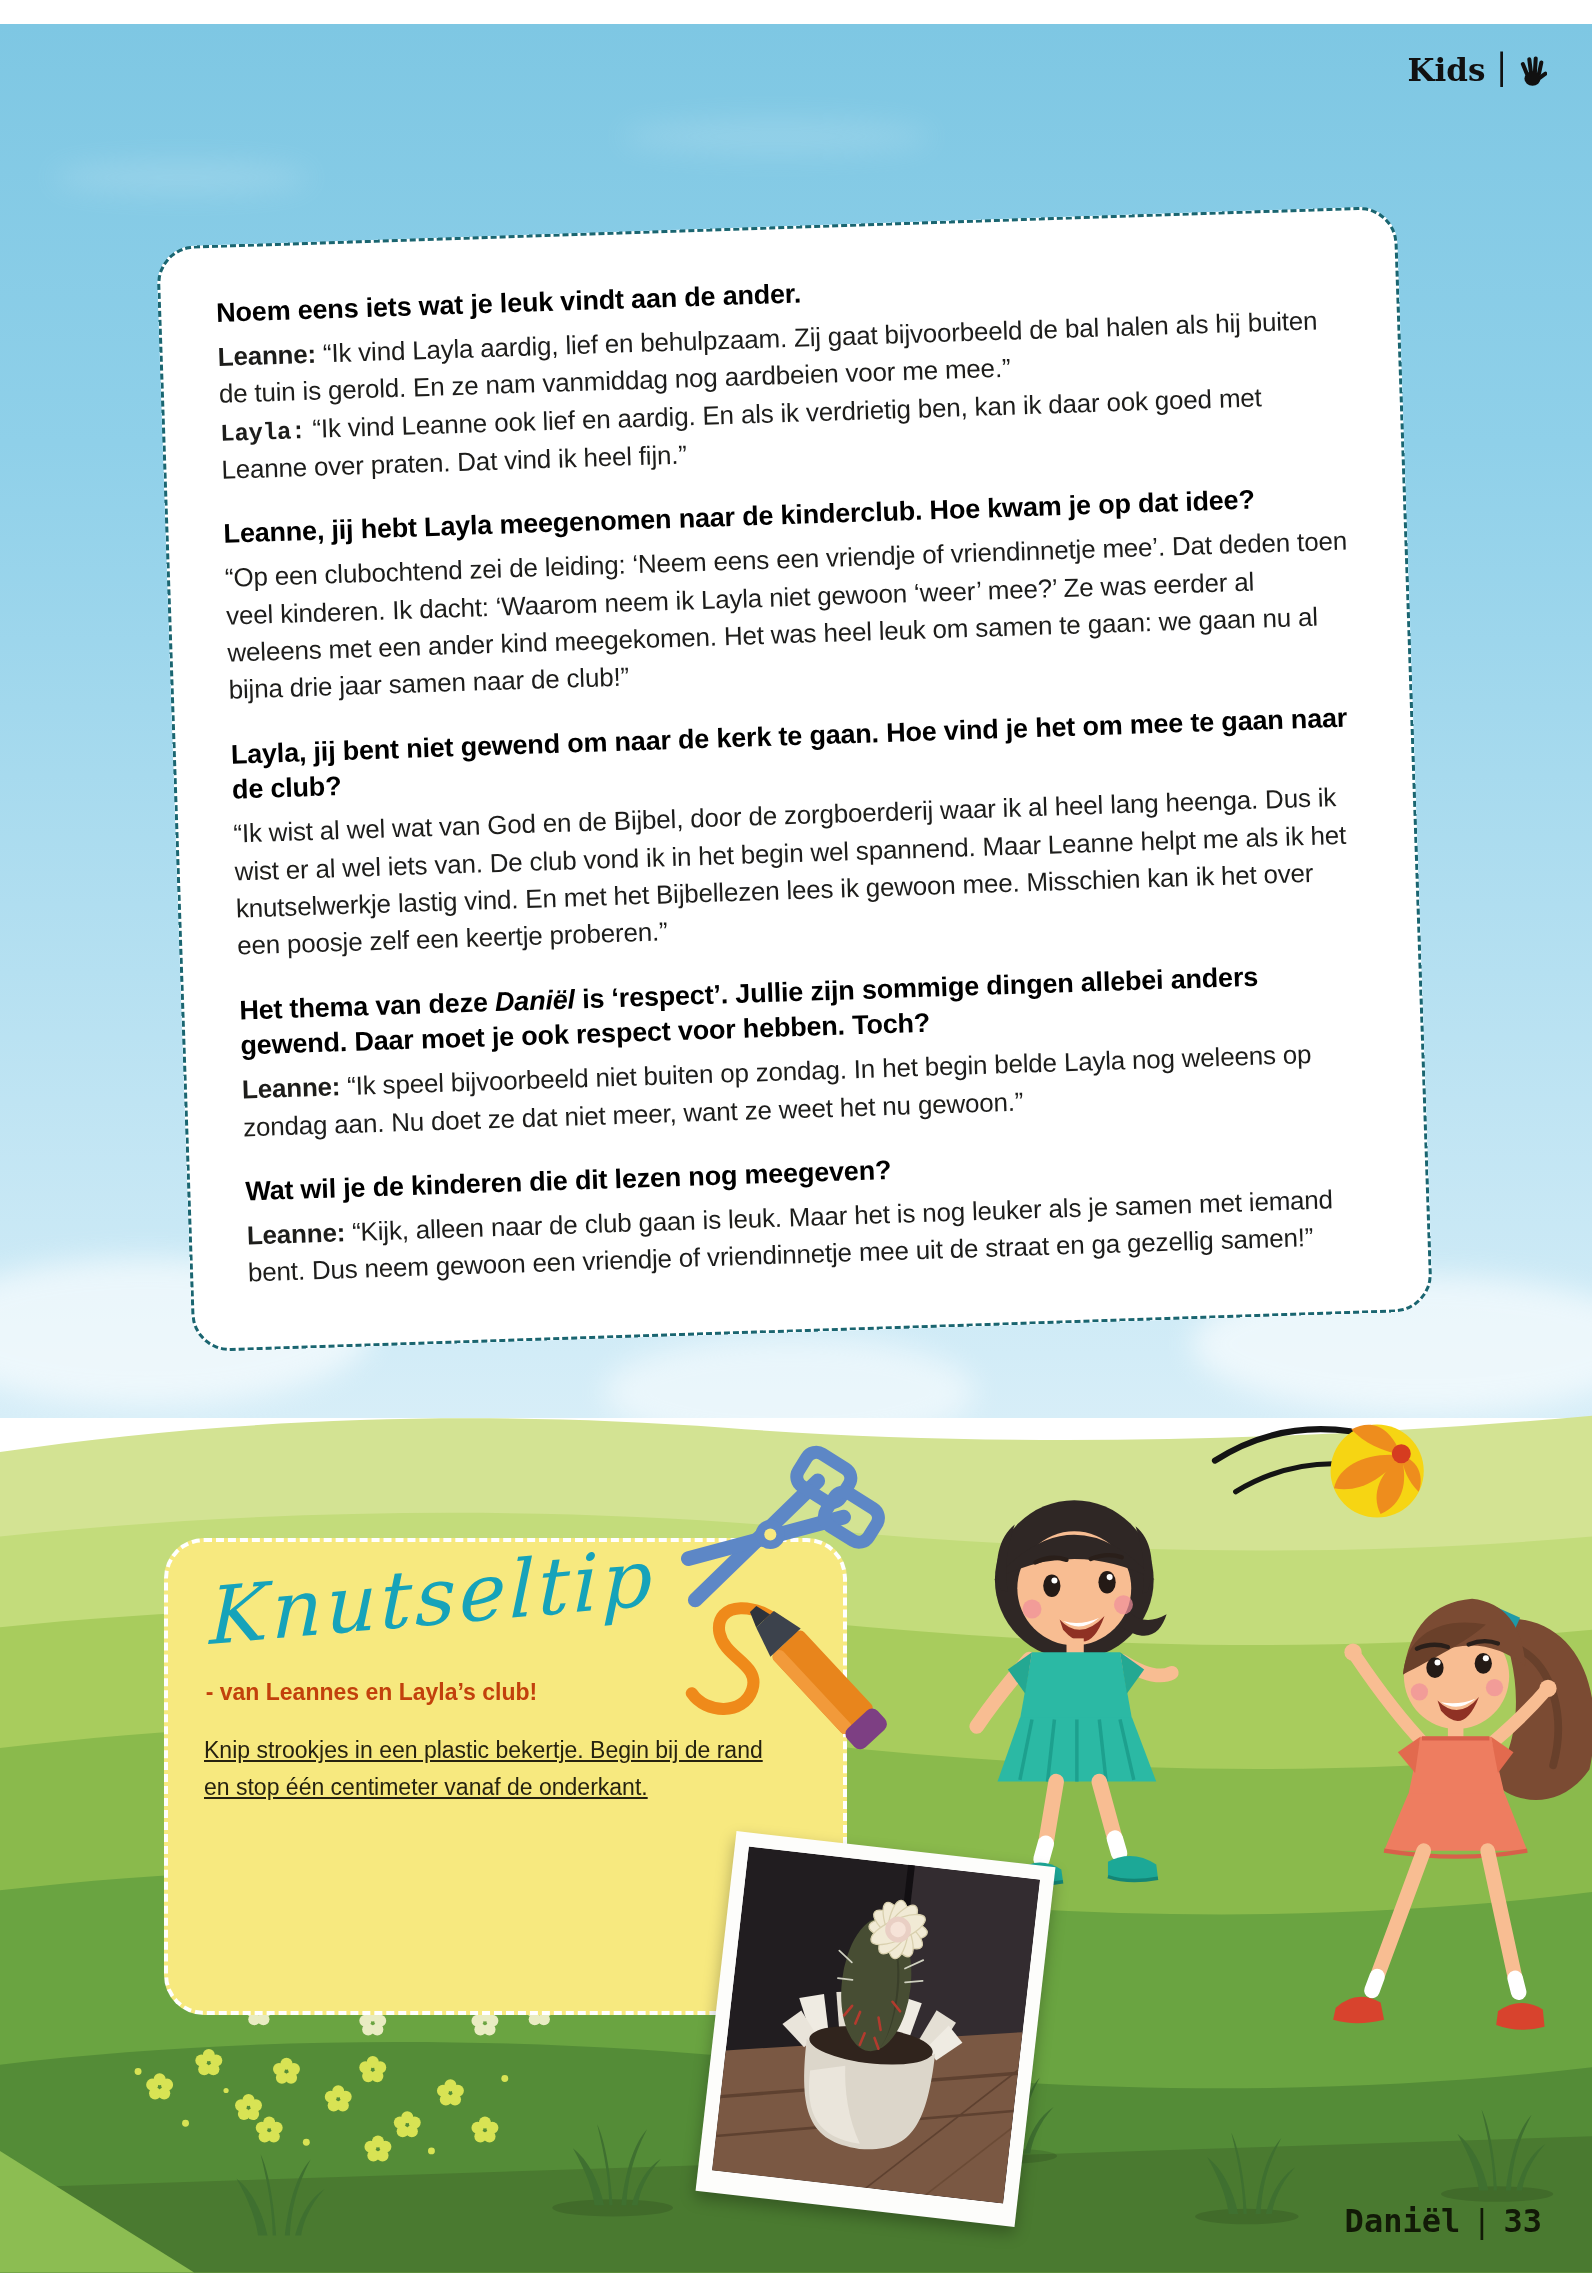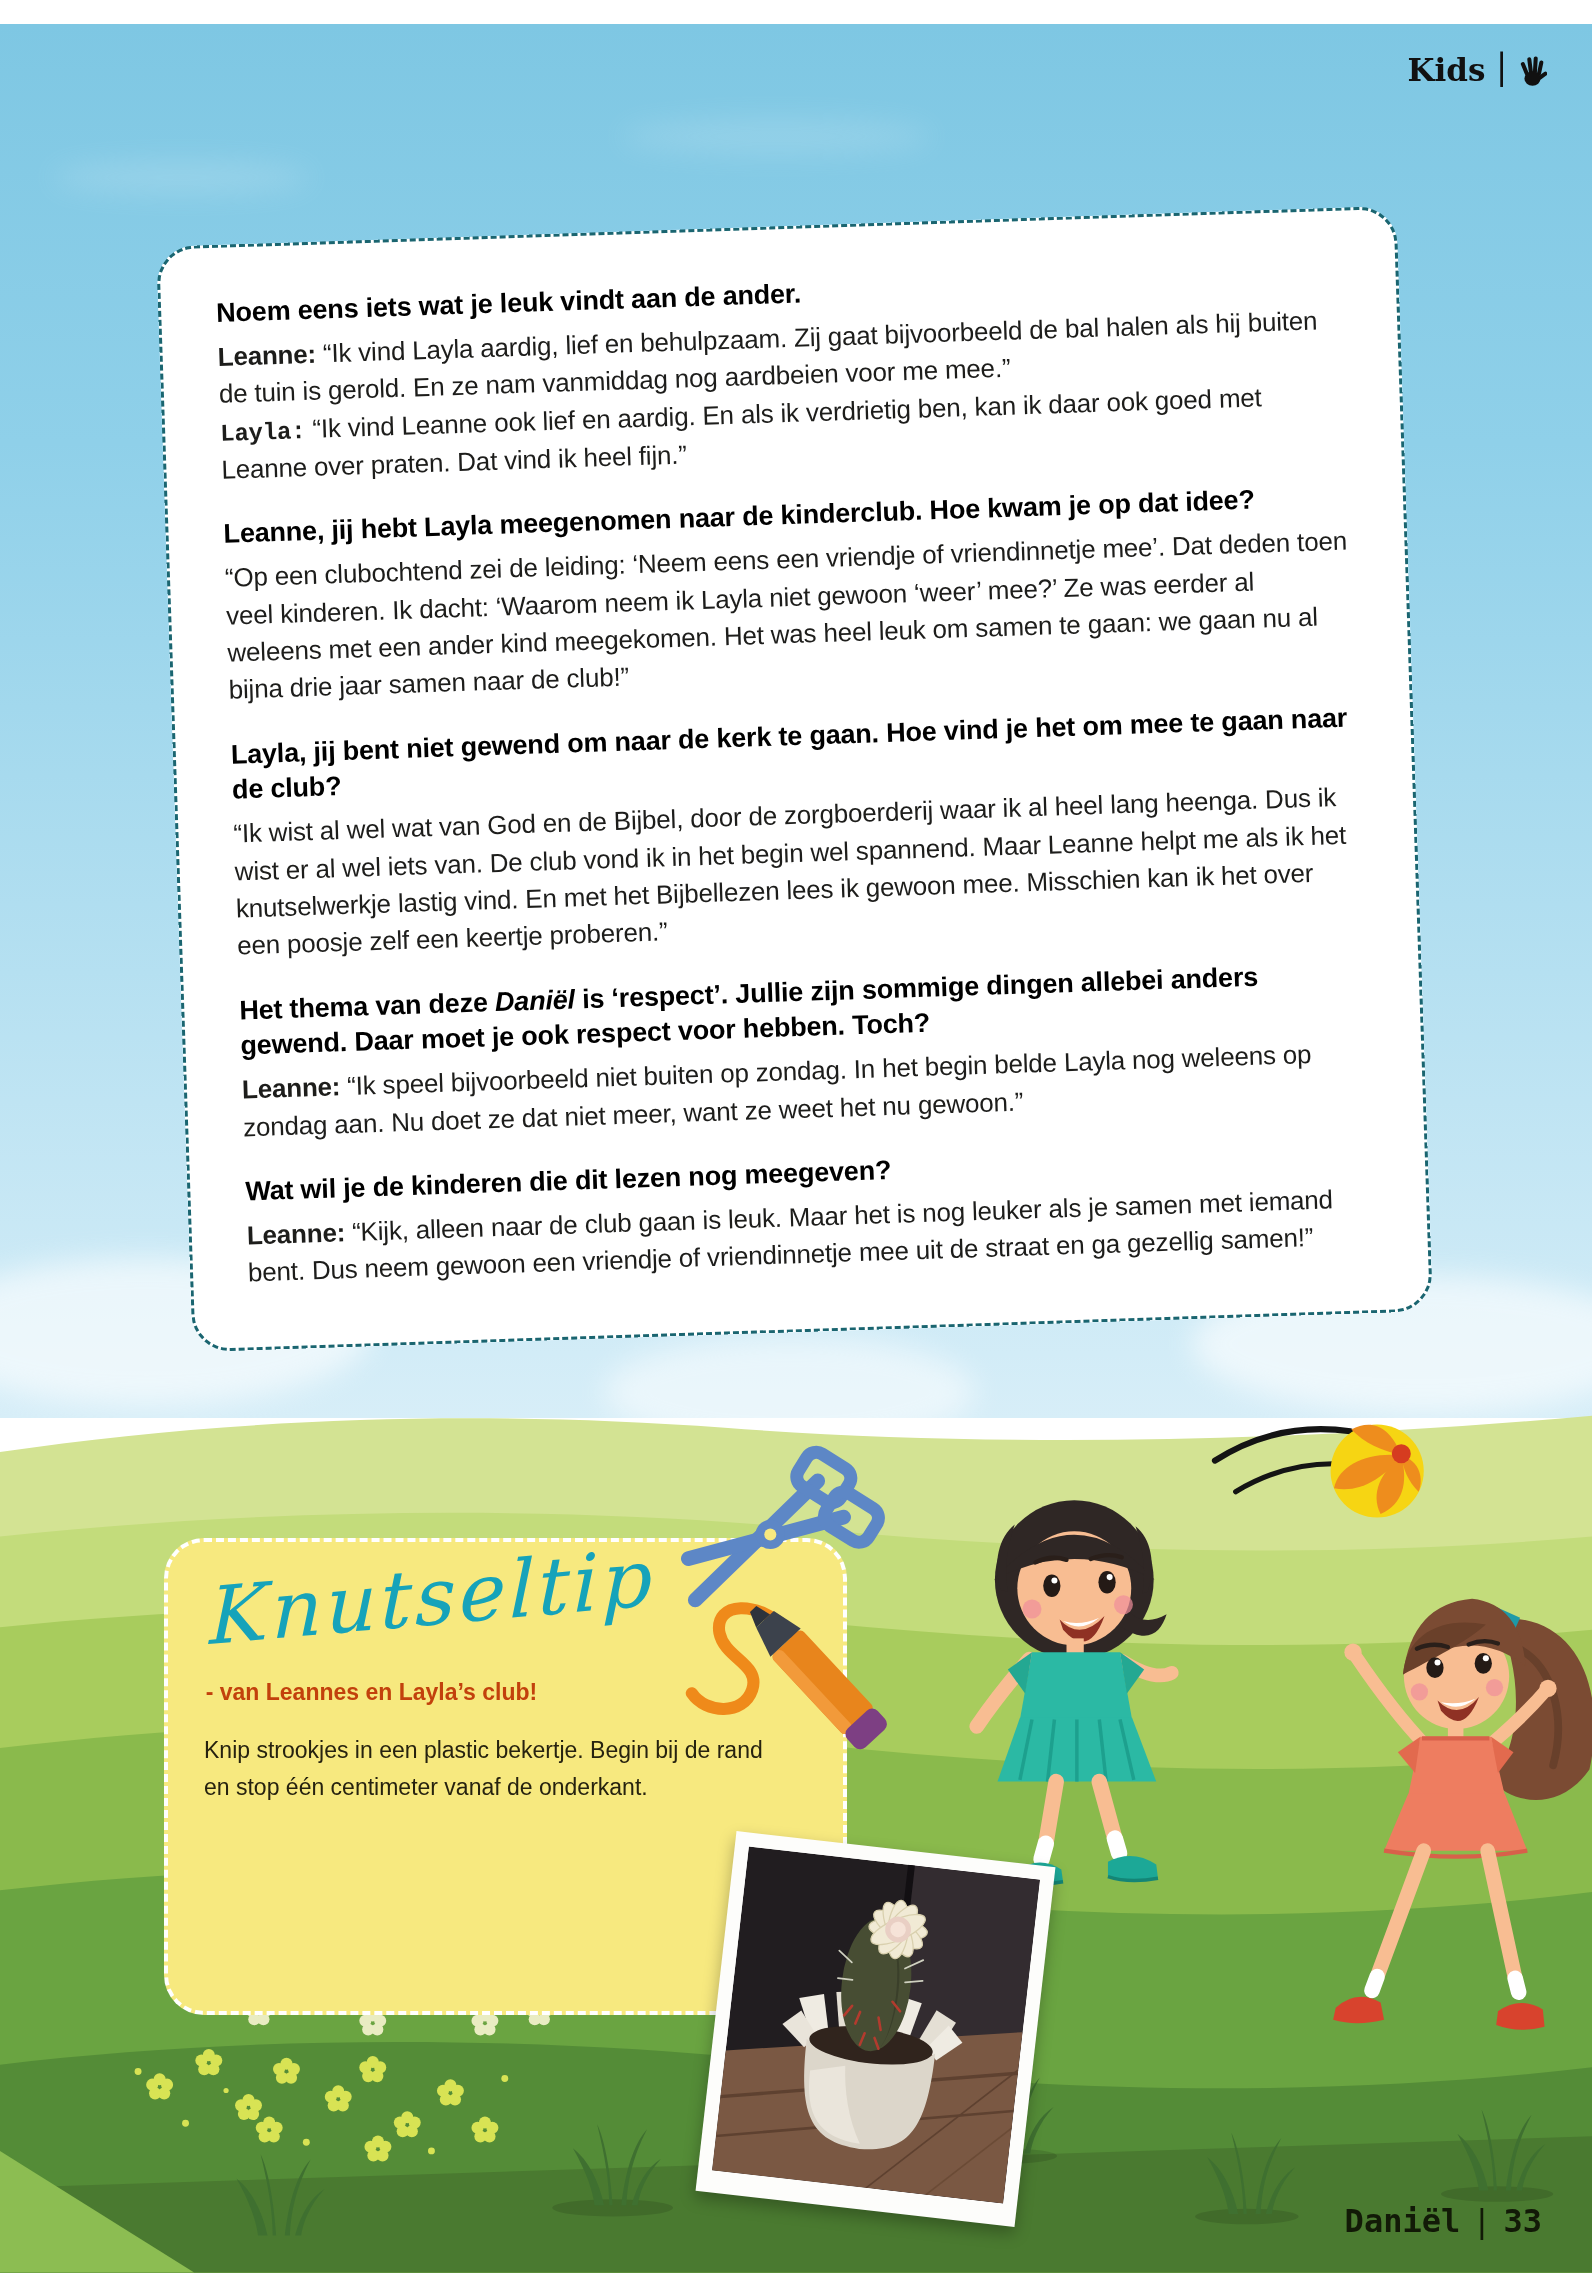--- a/index.html
+++ b/index.html
@@ -25,21 +25,21 @@
   .mono{font-family:"Liberation Mono",monospace;font-size:24px;}
   
   .tip-card{position:absolute;left:164px;top:1538px;width:683px;height:477px;box-sizing:border-box;
        background:#f7e97f;border:4.3px dashed #ffffff;border-radius:40px;z-index:30;
        padding:22.4px 31px 0 36px;}
   .tip-title{font-family:"DejaVu Serif",serif;font-style:italic;font-size:79px;color:#16a3ba;
        transform:rotate(-5deg) skewX(-6deg);transform-origin:left bottom;display:inline-block;
        margin:7px 0 0 5.2px;letter-spacing:3.5px;}
   .tip-subtitle{font-size:23px;font-weight:bold;color:#c2410c;margin:15.5px 0 0 1.7px;}
   .tip-lines{margin-top:26px;font-size:23px;color:#26220f;line-height:37px;white-space:nowrap;}
-  .tip-lines span{display:block;}
+  .tip-lines span{display:block;text-decoration:underline;}
   
   .polaroid{position:absolute;left:715px;top:1848px;width:321px;height:362px;background:#fdfdfb;
        transform:rotate(6.5deg);box-shadow:0 7px 15.5px rgba(0,0,0,.28);z-index:35;
        padding:14px;box-sizing:border-box;}
   
   .footer{position:absolute;top:2202px;right:50px;z-index:40;font-family:"DejaVu Sans Mono",monospace;
        font-weight:bold;font-size:32px;color:#121a07;display:flex;gap:12px;align-items:baseline;}
   .abs{position:absolute;}
 </style>
 </head>

